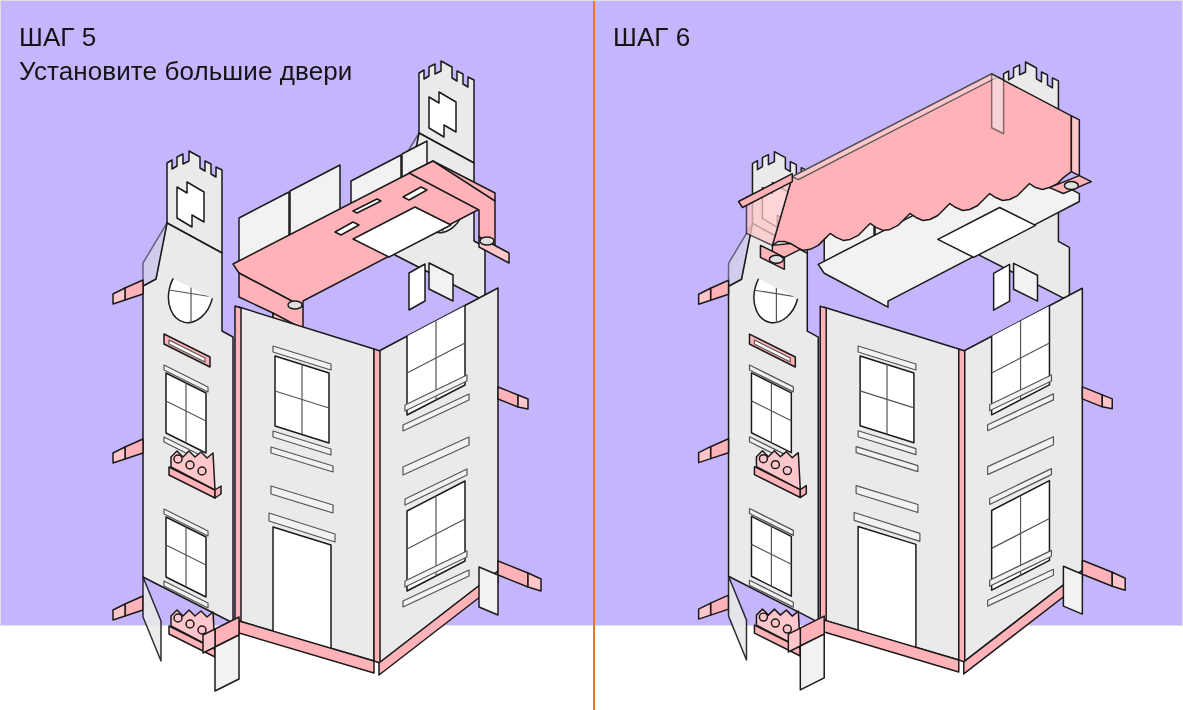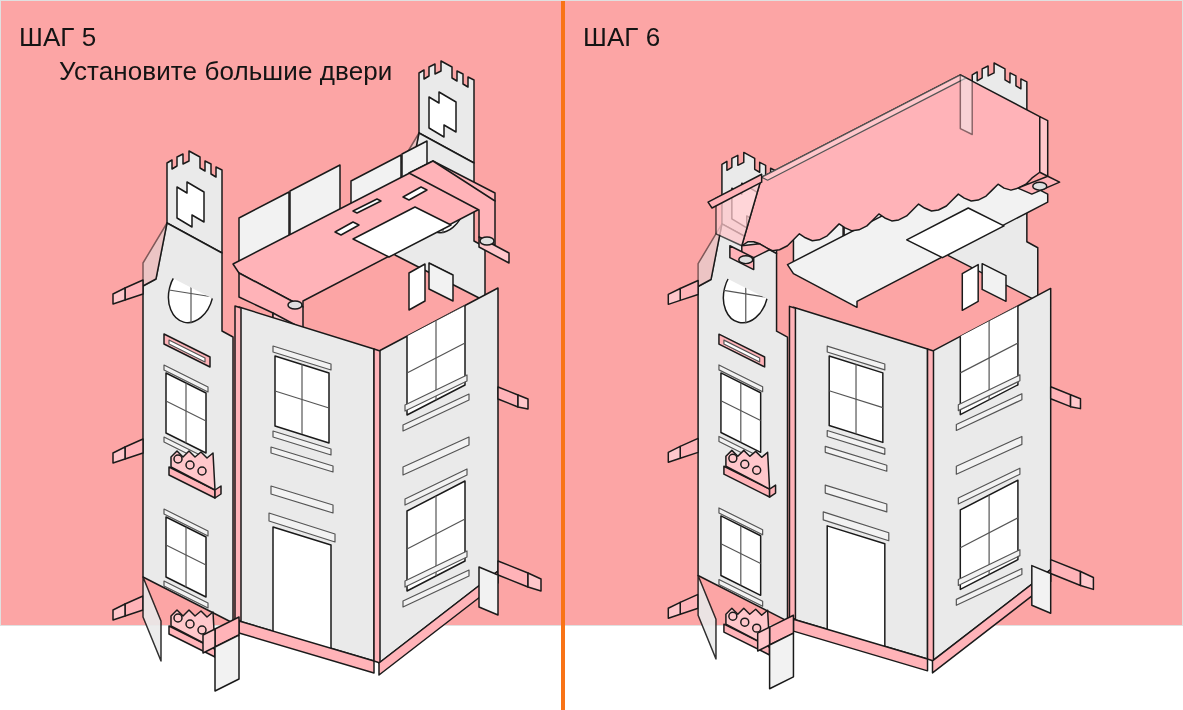--- a/index.html
+++ b/index.html
@@ -5,53 +5,52 @@
   html,body{margin:0;padding:0;background:#ffffff;}
   body{
     width:1183px;height:710px;
     font-family:"Liberation Sans","DejaVu Sans",sans-serif;
     -webkit-font-smoothing:antialiased;
     overflow:hidden;
   }
   .page{
     position:relative;
     width:1183px;height:626px;
-    background:#fca5a5;
+    background:#c4b5fd;
     box-sizing:border-box;
     border:1px solid #e0e0e0;
   }
   .panel{
     position:absolute;
     top:0;
     height:710px;
     box-sizing:border-box;
   }
   .panel-left{left:0;width:592px;}
-  .panel-right{left:560px;width:591px;border-left:4px solid #f97316;}
+  .panel-right{left:592px;width:591px;border-left:2px solid #f97316;}
 
   .step-head{
     position:absolute;
     left:18px;top:20px;
     line-height:1.30;
     color:#141414;
     letter-spacing:0.1px;
     user-select:none;
   }
   .step-number{
     font-size:26px;
     font-weight:400;
     color:#141414;
     white-space:nowrap;
   }
   .step-title{
     font-size:26px;
     font-weight:400;
     color:#141414;
     white-space:nowrap;
-    margin-left:40px;
   }
   .illus{
     position:absolute;
     left:0;top:0;
     width:100%;height:710px;
     pointer-events:none;
   }
   svg{display:block;}
 </style>
 </head>

